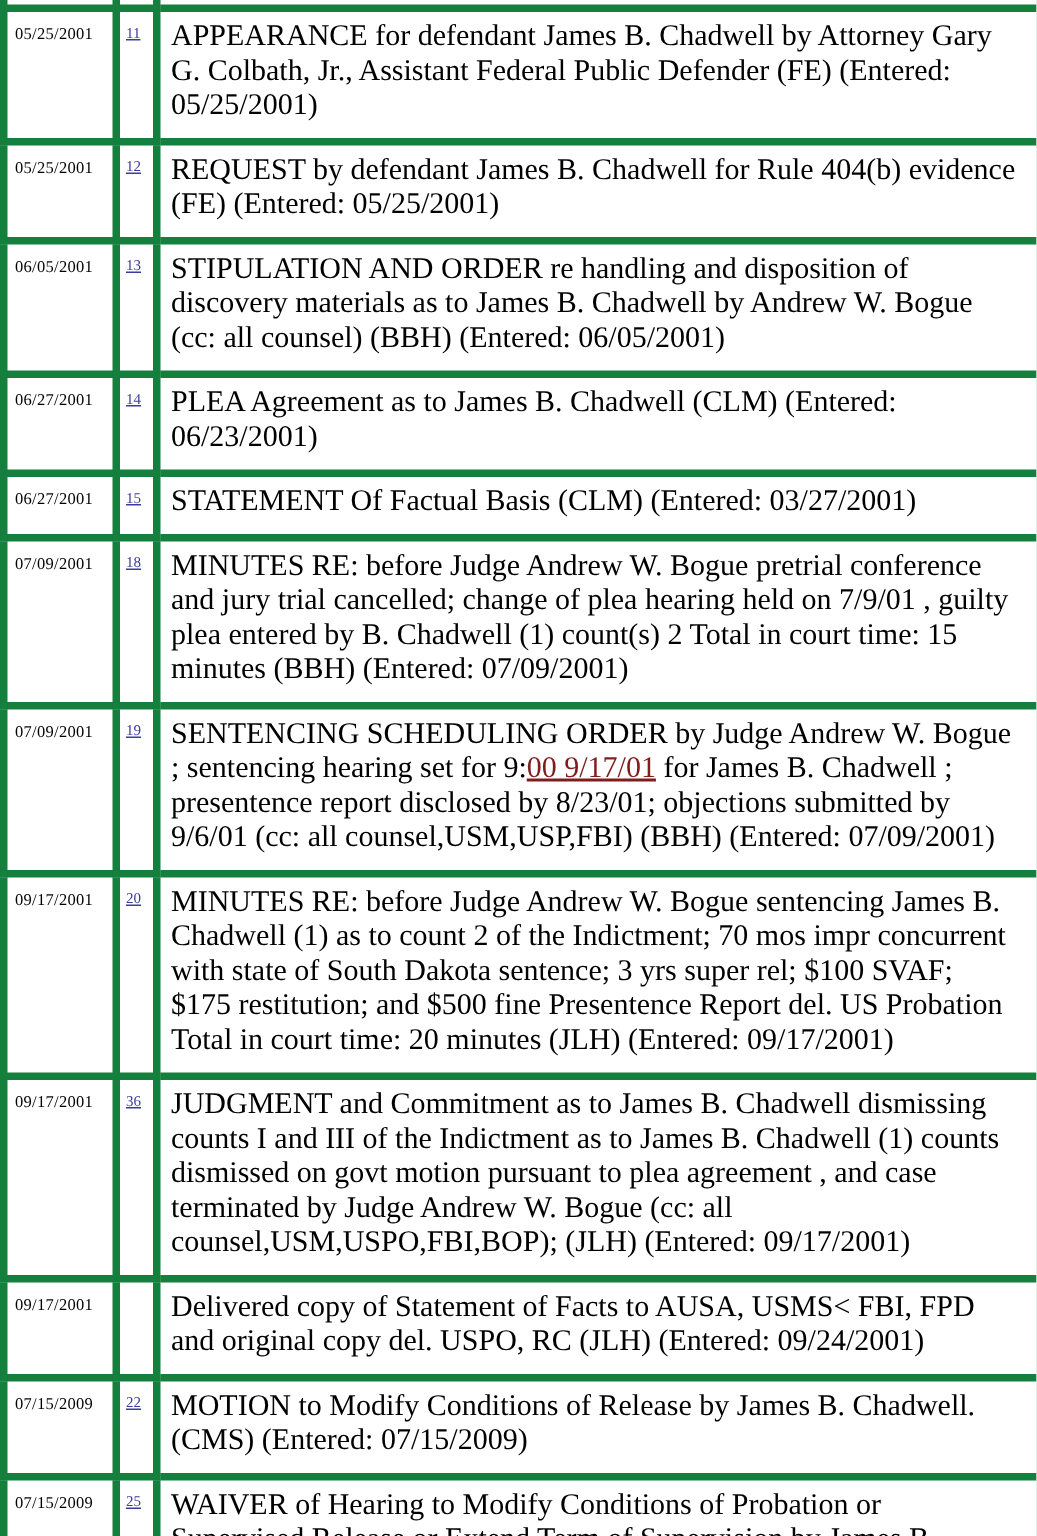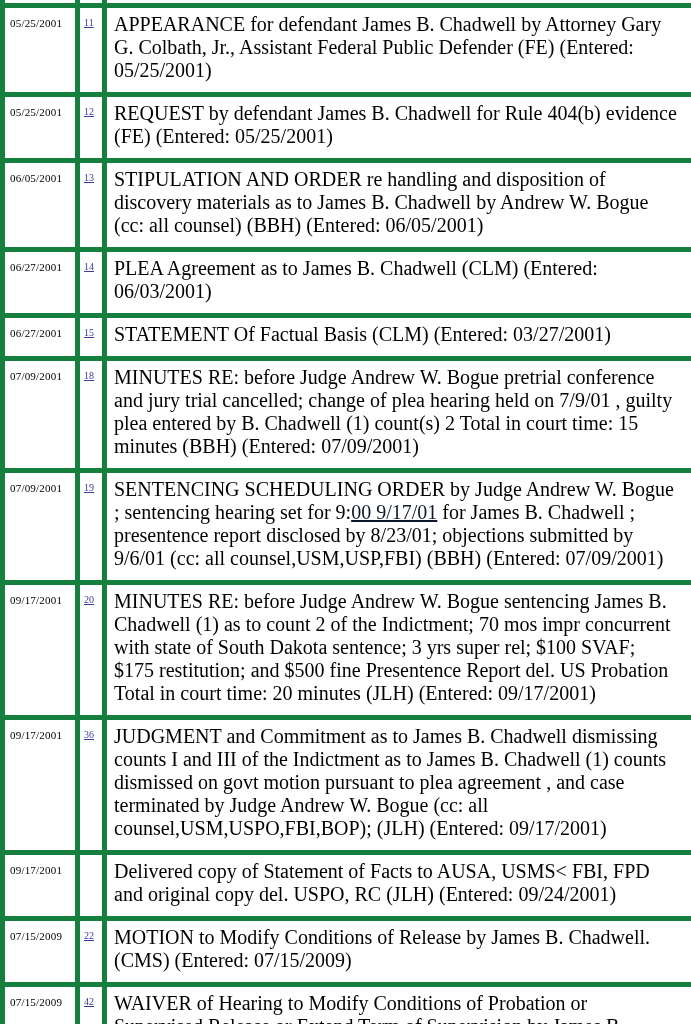--- a/index.html
+++ b/index.html
@@ -43,21 +43,21 @@
   td.desc-cell {
     font-size: 20px;
     line-height: 23px;
     padding: 5px 14px 10px 7px;
   }
   a.entry-link {
     color: #3b3b9e;
     text-decoration: underline;
   }
   a.inline-link {
-    color: #0f172a;
+    color: #7f1d1d;
     text-decoration: underline;
   }
 </style>
 </head>
 <body>
 
 <div id="page">
   <table class="docket">
     <colgroup>
       <col style="width:75px">
@@ -81,21 +81,21 @@
           <td class="desc-cell"><span>REQUEST by defendant James B. Chadwell for Rule 404(b) evidence (FE) (Entered: 05/25/2001)</span></td>
         </tr>
         <tr>
           <td class="date-cell">06/05/2001</td>
           <td class="num-cell"><a class="entry-link" href="#">13</a></td>
           <td class="desc-cell"><span>STIPULATION AND ORDER re handling and disposition of discovery materials as to James B. Chadwell by Andrew W. Bogue (cc: all counsel) (BBH) (Entered: 06/05/2001)</span></td>
         </tr>
         <tr>
           <td class="date-cell">06/27/2001</td>
           <td class="num-cell"><a class="entry-link" href="#">14</a></td>
-          <td class="desc-cell"><span>PLEA Agreement as to James B. Chadwell (CLM) (Entered: 06/03/2001)</span></td>
+          <td class="desc-cell"><span>PLEA Agreement as to James B. Chadwell (CLM) (Entered: 06/23/2001)</span></td>
         </tr>
         <tr>
           <td class="date-cell">06/27/2001</td>
           <td class="num-cell"><a class="entry-link" href="#">15</a></td>
           <td class="desc-cell"><span>STATEMENT Of Factual Basis (CLM) (Entered: 03/27/2001)</span></td>
         </tr>
         <tr>
           <td class="date-cell">07/09/2001</td>
           <td class="num-cell"><a class="entry-link" href="#">18</a></td>
           <td class="desc-cell"><span>MINUTES RE: before Judge Andrew W. Bogue pretrial conference and jury trial cancelled; change of plea hearing held on 7/9/01 , guilty plea entered by B. Chadwell (1) count(s) 2 Total in court time: 15 minutes (BBH) (Entered: 07/09/2001)</span></td>
@@ -120,21 +120,21 @@
           <td class="num-cell"></td>
           <td class="desc-cell"><span>Delivered copy of Statement of Facts to AUSA, USMS&lt; FBI, FPD and original copy del. USPO, RC (JLH) (Entered: 09/24/2001)</span></td>
         </tr>
         <tr>
           <td class="date-cell">07/15/2009</td>
           <td class="num-cell"><a class="entry-link" href="#">22</a></td>
           <td class="desc-cell"><span>MOTION to Modify Conditions of Release by James B. Chadwell. (CMS) (Entered: 07/15/2009)</span></td>
         </tr>
         <tr>
           <td class="date-cell">07/15/2009</td>
-          <td class="num-cell"><a class="entry-link" href="#">42</a></td>
+          <td class="num-cell"><a class="entry-link" href="#">25</a></td>
           <td class="desc-cell"><span>WAIVER of Hearing to Modify Conditions of Probation or Supervised Release or Extend Term of Supervision by James B. Chadwell (CMS) (Entered: 07/15/2009)</span></td>
         </tr>
         <tr>
           <td class="date-cell">07/15/2009</td>
           <td class="num-cell"><a class="entry-link" href="#">31</a></td>
           <td class="desc-cell"><span>ORDER Modifying Supervised Federal as to James B. Chadwell re </span><a class="inline-link" href="#">22</a><span> MOTION to Modify Conditions of Release. Signed by Chief Judge Karen E. Schreier on 7/15/09. (CMS) (Entered: 07/15/2009)</span></td>
         </tr>
       </tbody>
   </table>
 </div>

